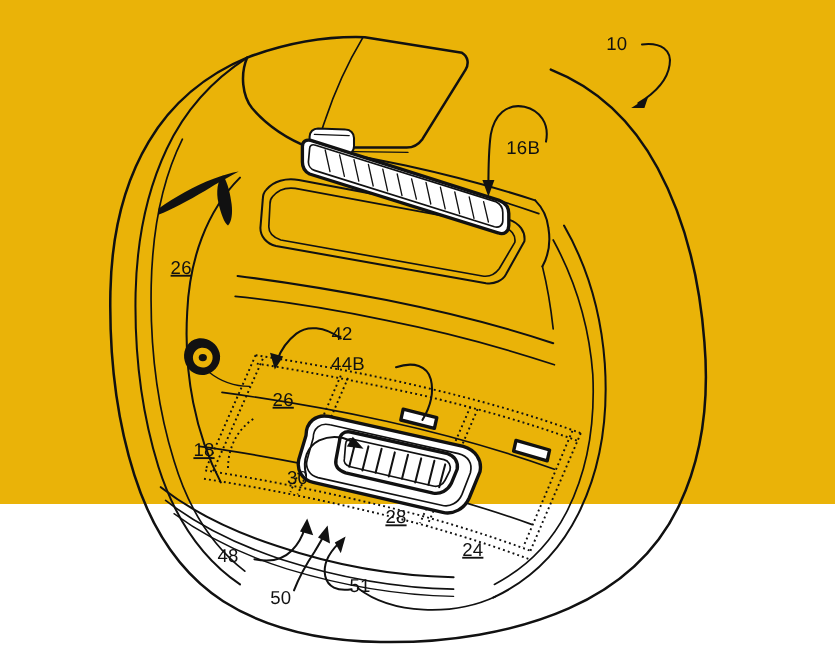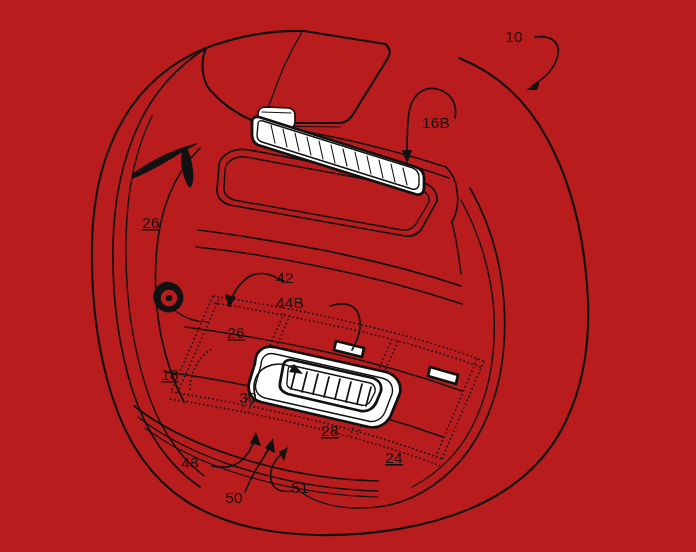--- a/index.html
+++ b/index.html
@@ -10,22 +10,22 @@
   }
   body {
     width: 696px;
     height: 552px;
     font-family: "Liberation Sans", sans-serif;
     overflow: hidden;
   }
   #figure-root {
     position: relative;
     width: 696px;
-    height: 552px;
-    background: #b91c1c;
+    height: 420px;
+    background: #eab308;
   }
   svg#patent-drawing {
     display: block;
     width: 696px;
     height: 552px;
   }
   .ln {
     fill: none;
     stroke: #111111;
     stroke-linecap: round;

